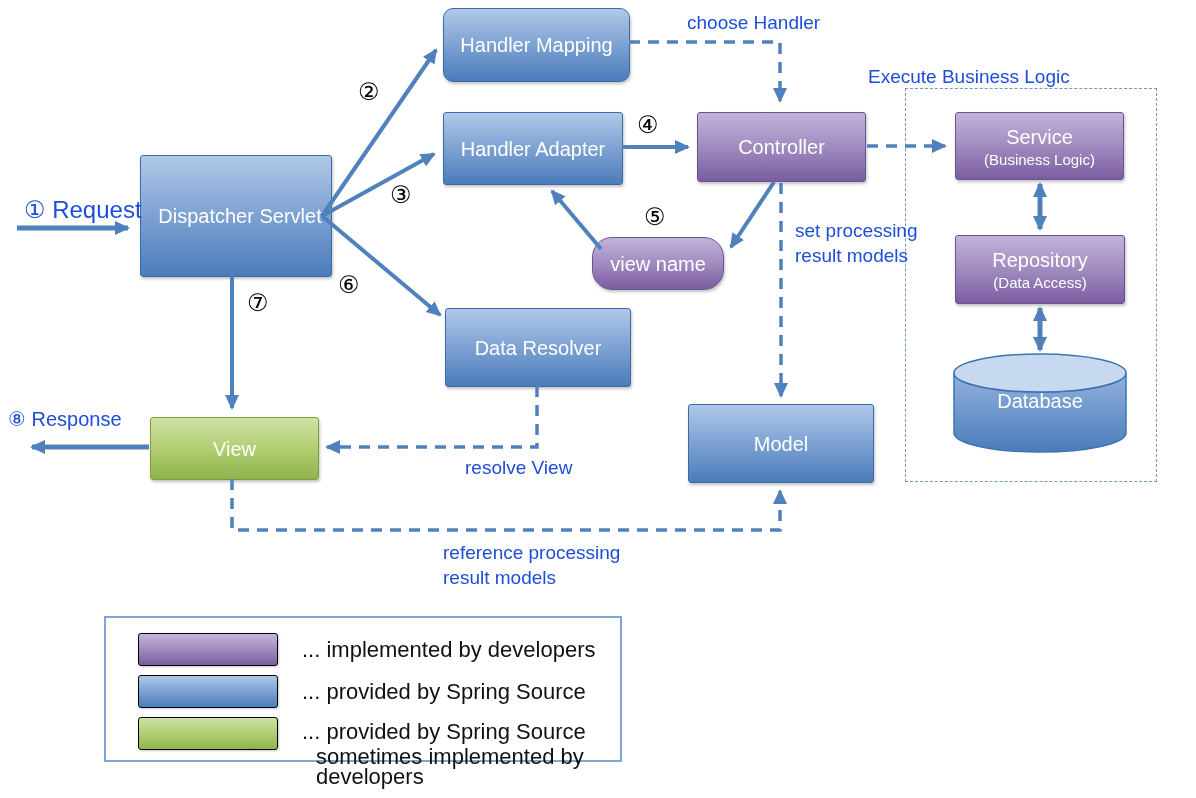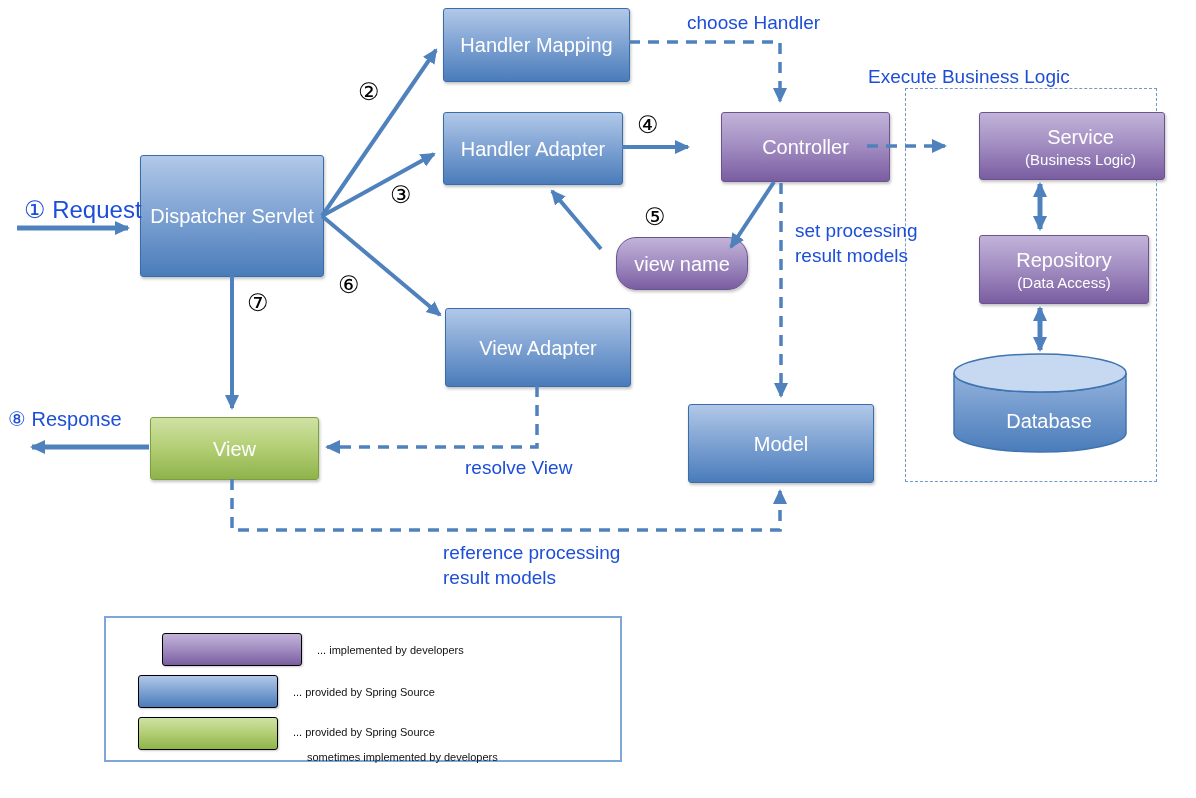--- a/index.html
+++ b/index.html
@@ -5,36 +5,36 @@
   html,body{margin:0;padding:0;background:#fff;}
   body{font-family:"Liberation Sans","DejaVu Sans",sans-serif;}
   .stage{position:relative;width:1196px;height:798px;background:#fff;overflow:hidden;}
 
   
   .node{position:absolute;display:flex;flex-direction:column;align-items:center;justify-content:center;
         text-align:center;color:#fff;border-radius:3px;border:1px solid;
         box-shadow:1px 2px 3px rgba(80,80,80,.35);font-size:20px;line-height:1.3;z-index:2;}
   .node .sub{font-size:15px;line-height:1.2;margin-top:1px;}
   .blue{background:linear-gradient(180deg,#b1c8e8 0%,#7fa3d3 48%,#4a7cba 100%);border-color:#3a6ca8;}
-  .purple{background:linear-gradient(180deg,#c2b3d9 0%,#a28dc1 48%,#7a5da1 100%);border-color:#6a548f;margin-left:24px;}
+  .purple{background:linear-gradient(180deg,#c2b3d9 0%,#a28dc1 48%,#7a5da1 100%);border-color:#6a548f;}
   .green{background:linear-gradient(180deg,#cfe1a4 0%,#b3cf75 48%,#8fb34b 100%);border-color:#7f9f3e;}
   .rounded{border-radius:20px;font-size:20px;}
 
-  #dispatcher-servlet{left:140px;top:155px;width:182px;height:120px;}
-  #handler-mapping{left:443px;top:8px;width:185px;height:72px;}
+  #dispatcher-servlet{left:140px;top:155px;width:182px;height:120px;padding-left:8px;}
+  #handler-mapping{left:443px;top:8px;width:185px;height:72px;border-radius:10px;}
   #handler-adapter{left:443px;top:112px;width:178px;height:71px;}
   #controller{left:697px;top:112px;width:167px;height:68px;}
   #view-name{left:592px;top:237px;width:130px;height:51px;}
   #view-resolver{left:445px;top:308px;width:184px;height:77px;}
   #view-box{left:150px;top:417px;width:167px;height:61px;}
   #model-box{left:688px;top:404px;width:184px;height:77px;}
-  #service-box{left:955px;top:112px;width:167px;height:66px;padding-left:17px;}
+  #service-box{left:955px;top:112px;width:167px;height:66px;}
   #repository-box{left:955px;top:235px;width:168px;height:67px;}
-  #database-label{position:absolute;left:954px;top:410px;width:172px;text-align:center;color:#fff;
-                  font-size:20px;z-index:3;padding-left:9px;}
+  #database-label{position:absolute;left:954px;top:390px;width:172px;text-align:center;color:#fff;
+                  font-size:20px;z-index:3;}
 
   
   .lbl{position:absolute;color:#1d4ed8;font-size:19px;line-height:1.32;z-index:3;white-space:pre-line;}
   #lbl-request{left:24px;top:194px;font-size:24px;}
   #lbl-response{left:8px;top:406px;font-size:20px;}
   #lbl-choose-handler{left:687px;top:10px;white-space:nowrap;}
   #lbl-execute{left:868px;top:64px;white-space:nowrap;}
   #lbl-set-processing{left:795px;top:218px;width:150px;}
   #lbl-resolve-view{left:465px;top:455px;white-space:nowrap;}
   #lbl-reference{left:443px;top:540px;width:212px;}
@@ -50,37 +50,37 @@
   svg.overlay{position:absolute;left:0;top:0;z-index:2;pointer-events:none;}
 
   
   #legend{position:absolute;left:104px;top:616px;width:518px;height:146px;
           border:2px solid #7da7d9;box-sizing:border-box;z-index:3;
           display:flex;flex-direction:column;gap:9px;padding:15px 0 0 32px;}
   .legend-row{display:flex;align-items:center;}
   .legend-row.tall{align-items:flex-start;}
   .swatch{width:138px;height:31px;border-radius:3px;border:1px solid;flex:0 0 auto;
           box-shadow:1px 1px 2px rgba(80,80,80,.3);}
-  .legend-text{margin-left:15px;font-size:11px;color:#111;}
+  .legend-text{margin-left:24px;font-size:22px;color:#111;}
   .legend-text .l1{display:block;line-height:30px;}
   .legend-text .l2{display:block;line-height:20px;padding-left:14px;}
 </style>
 </head>
 <body>
 
 <div class="stage">
 
   <div id="biz-boundary"></div>
 
   <div class="node blue" id="dispatcher-servlet">Dispatcher Servlet</div>
   <div class="node blue" id="handler-mapping">Handler Mapping</div>
   <div class="node blue" id="handler-adapter">Handler Adapter</div>
   <div class="node purple" id="controller">Controller</div>
   <div class="node purple rounded" id="view-name">view name</div>
-  <div class="node blue" id="view-resolver">View Adapter</div>
+  <div class="node blue" id="view-resolver">Data Resolver</div>
   <div class="node blue" id="model-box">Model</div>
   <div class="node green" id="view-box">View</div>
   <div class="node purple" id="service-box">
     <div>Service</div>
     <div class="sub">(Business Logic)</div>
   </div>
   <div class="node purple" id="repository-box">
     <div>Repository</div>
     <div class="sub">(Data Access)</div>
   </div>

